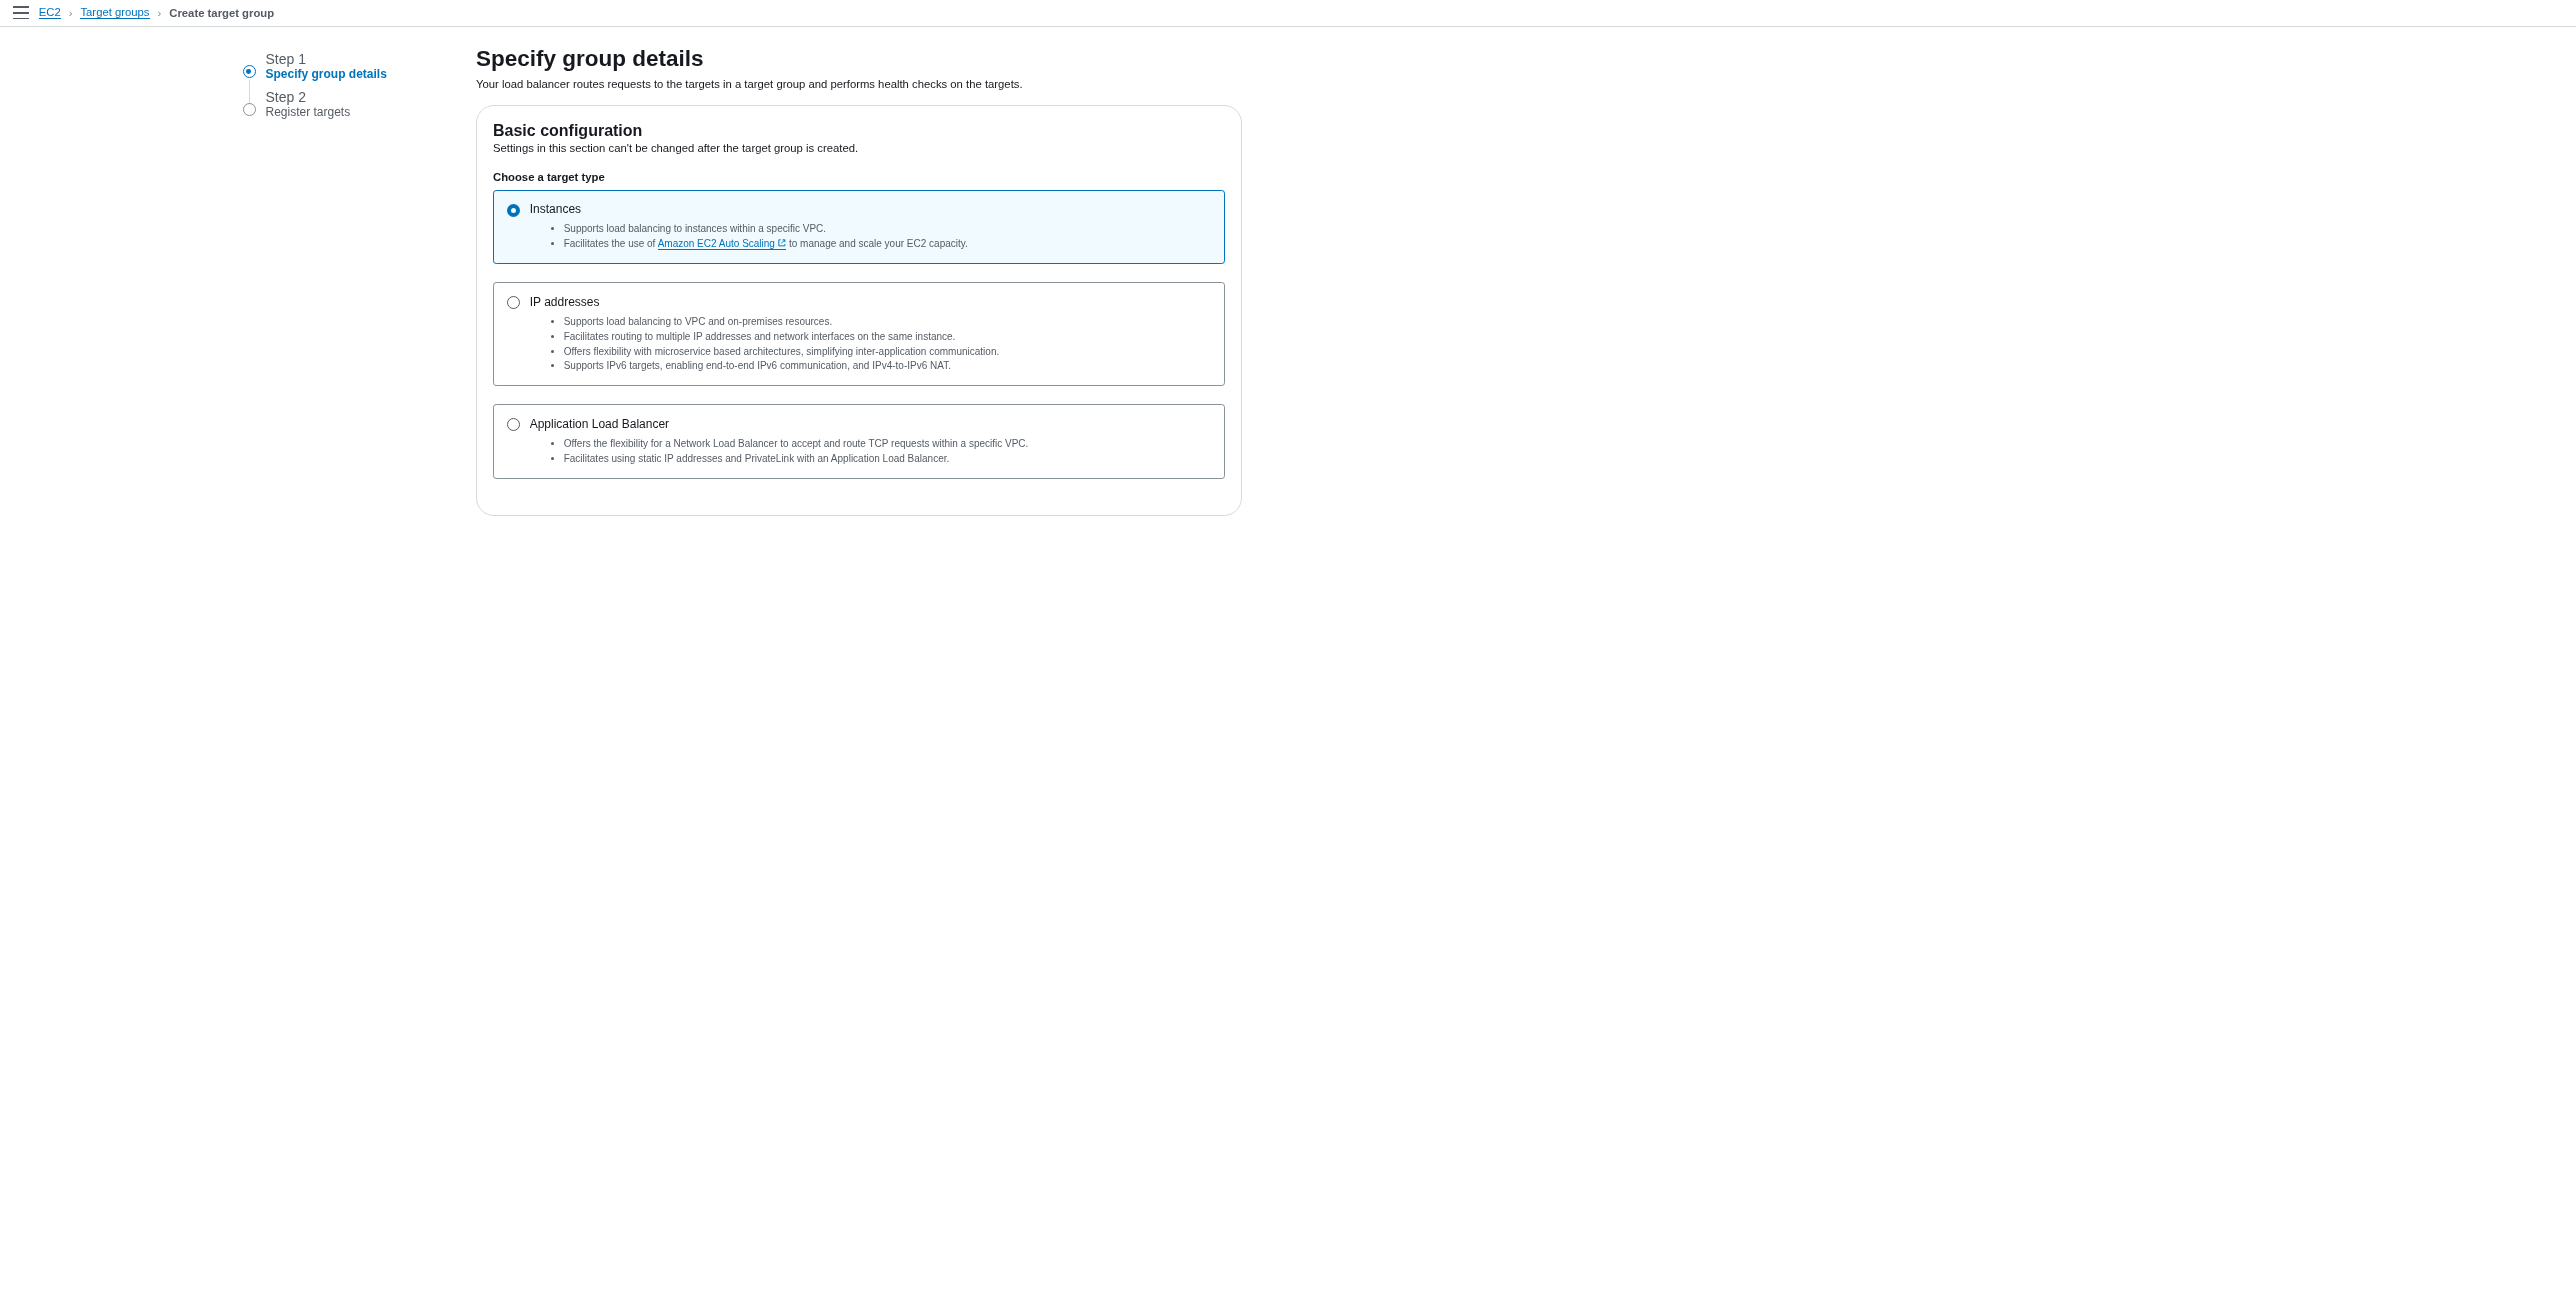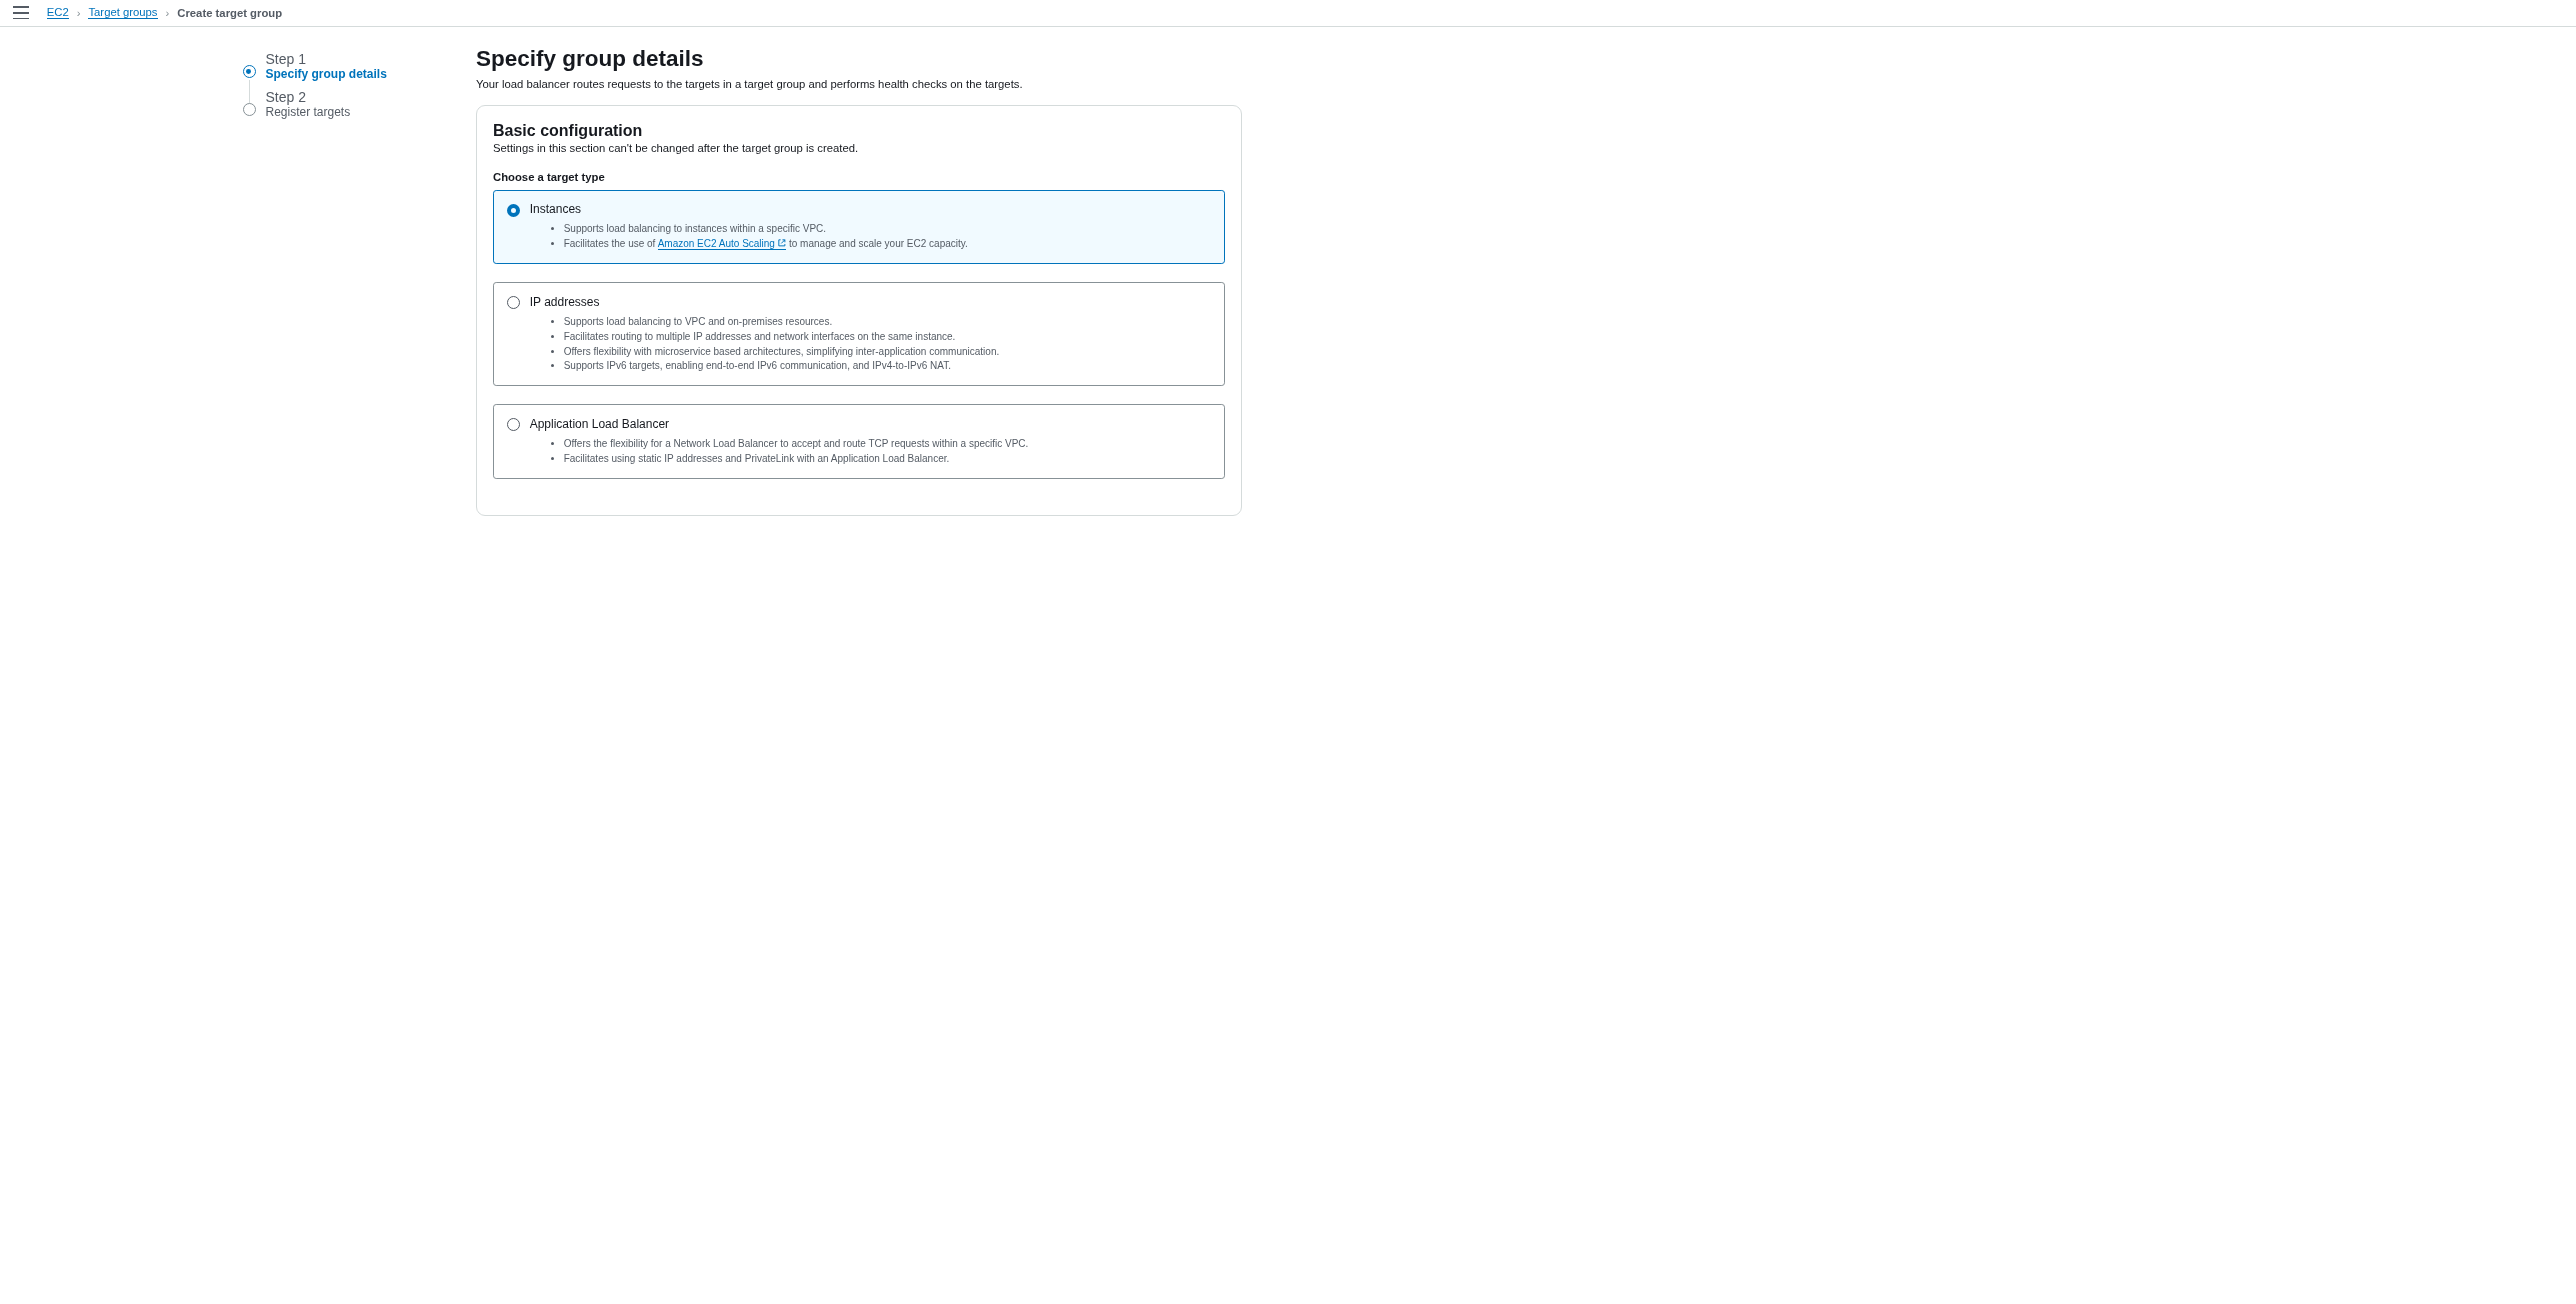--- a/index.html
+++ b/index.html
@@ -1,37 +1,37 @@
 <!DOCTYPE html>
 <html style="font-size:13px"><head>
 <meta charset="utf-8">
 <style>
   * { box-sizing: border-box; margin: 0; padding: 0; }
   body { font-family: "Amazon Ember", "Helvetica Neue", Arial, sans-serif; color: #16191f; background: #fff; font-size: 11.3px; }
-  .topbar { display: flex; align-items: center; padding: 6.4px 13px; border-bottom: 0.8px solid #d5dbdb; gap: 8px; }
+  .topbar { display: flex; align-items: center; padding: 6.4px 13px; border-bottom: 0.8px solid #d5dbdb; }
   .hamburger { width: 16px; height: 13px; display: flex; flex-direction: column; justify-content: space-between; cursor: pointer; }
   .hamburger span { display: block; height: 1.6px; background: #545b64; width: 100%; }
   .breadcrumbs { display: flex; align-items: center; gap: 8px; font-size: 11.3px; margin-left: 9.7px; }
   .breadcrumbs a { color: #0073bb; text-decoration: none; border-bottom: 0.8px solid #0073bb; }
   .breadcrumbs .chev { color: #879196; }
   .breadcrumbs .current { color: #545b64; font-weight: 700; }
   .layout { display: flex; padding: 19.3px 13px; max-width: 1255px; }
   .steps { width: 233px; padding-left: 0; padding-top: 4.8px; flex-shrink: 0; margin-left: 230px; }
   .step { position: relative; padding-left: 22.5px; margin-bottom: 8px; }
   .step .circle { position: absolute; left: 0; top: 14.5px; width: 13px; height: 13px; border-radius: 50%; border: 1.6px solid #879196; background: #fff; }
   .step.active .circle { border-color: #0073bb; }
   .step.active .circle::after { content: ""; position: absolute; left: 2.4px; top: 2.4px; width: 4.8px; height: 4.8px; border-radius: 50%; background: #0073bb; }
   .step .lbl { font-size: 14px; color: #545b64; }
   .step .title { font-size: 12px; color: #545b64; font-weight: 400; }
   .step.active .title { color: #0073bb; font-weight: 700; }
   .step-connector { position: absolute; left: 5.6px; top: 29px; width: 1.6px; height: 31px; background: #d5dbdb; }
   .main { flex: 1; max-width: 788px; }
   h1 { font-size: 22.5px; font-weight: 700; margin-bottom: 6.4px; }
   .subhead { font-size: 11.3px; color: #16191f; margin-bottom: 14.5px; }
-  .panel { border: 0.8px solid #d5dbdb; border-radius: 9px; padding: 16px 16px 17.7px 16px; }
+  .panel { border: 0.8px solid #d5dbdb; border-radius: 18px; padding: 16px 16px 17.7px 16px; }
   .panel h2 { font-size: 16px; font-weight: 700; margin-bottom: 1.6px; }
   .panel .desc { font-size: 11.3px; color: #16191f; margin-bottom: 17.7px; }
   .field-label { font-size: 11.3px; font-weight: 700; margin-bottom: 6.4px; }
   .radio-card { border: 0.8px solid #879196; border-radius: 3.2px; padding: 11.3px 13px 11.3px 13px; margin-bottom: 18px; cursor: pointer; display: flex; gap: 9.7px; align-items: flex-start; }
   .radio-card.selected { border: 1.6px solid #0073bb; background: #f1faff; }
   .radio-outer { width: 13px; height: 13px; border-radius: 50%; border: 0.8px solid #545b64; flex-shrink: 0; margin-top: 1.6px; position: relative; }
   .radio-card.selected .radio-outer { border: 4px solid #0073bb; }
   .radio-body { flex: 1; }
   .radio-title { font-size: 12px; font-weight: 400; color: #16191f; }
   .radio-card ul { margin: 6.4px 0 0 34px; padding: 0; }

